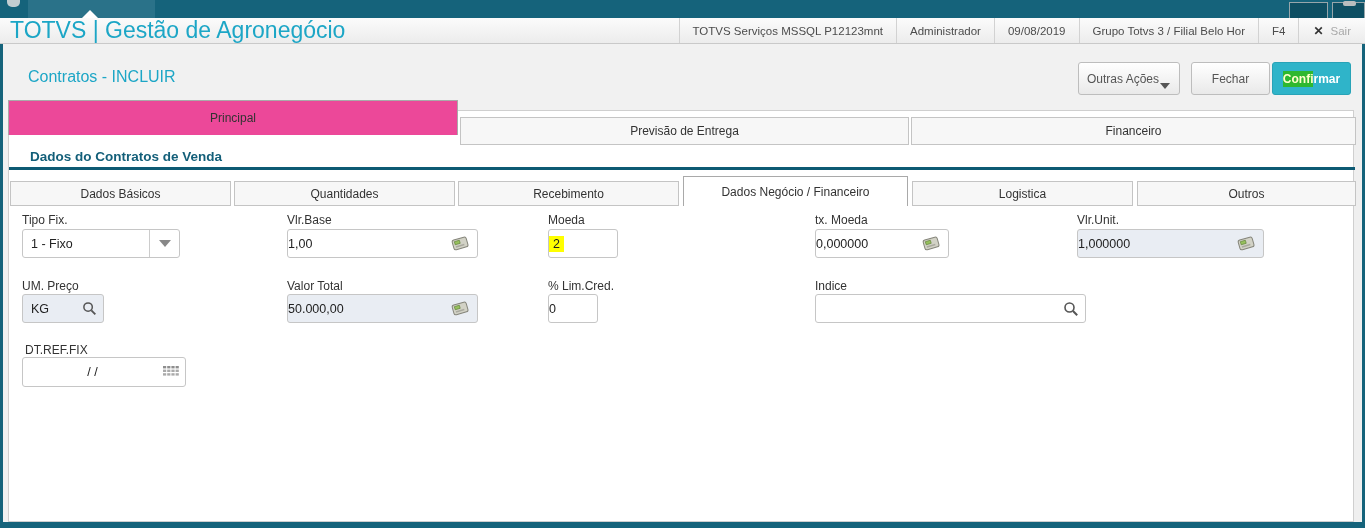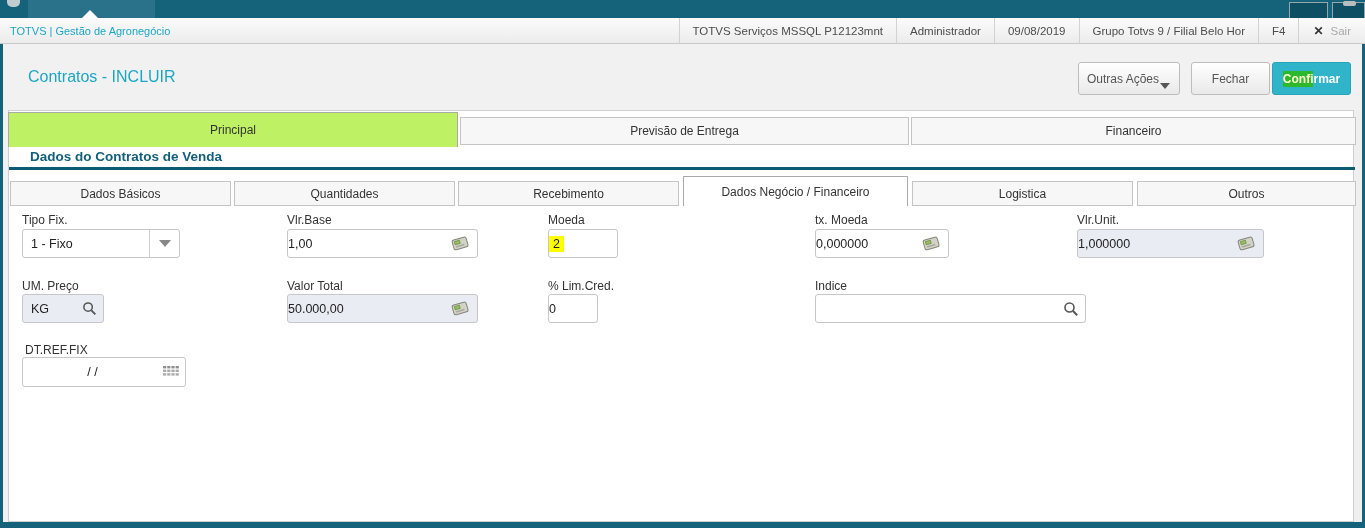--- a/index.html
+++ b/index.html
@@ -14,21 +14,21 @@
     border-left:8px solid transparent; border-right:8px solid transparent; border-bottom:8px solid #ffffff; }
   .topbar-box { position:absolute; top:2px; height:16px; background:#0e4f63; border:1px solid #97a6ab; border-bottom:none; }
   .topbar-box.b1 { left:1289px; width:39px; }
   .topbar-box.b2 { left:1332px; width:33px; }
   .box-blob { position:absolute; left:10px; top:-2px; width:13px; height:5px; background:#b9bdbe; border-radius:2px; }
 
   
   .appheader { position:absolute; left:0; top:18px; width:1365px; height:26px;
     background:linear-gradient(#fbfbfb,#ececec); border-bottom:1px solid #c9c9c9;
     display:flex; align-items:center; }
-  .app-title { color:#1ca6c6; font-size:11px; padding-left:10px; white-space:nowrap; }
+  .app-title { color:#1ca6c6; font-size:23px; padding-left:10px; white-space:nowrap; }
   .header-right { margin-left:auto; display:flex; align-items:stretch; height:100%; font-size:11.5px; color:#4c4c4c; }
   .header-item { display:flex; align-items:center; padding:0 13px; border-left:1px solid #d2d2d2; white-space:nowrap; }
   .exit-item { display:flex; align-items:center; gap:7px; padding:0 14px; border-left:1px solid #d2d2d2; cursor:pointer; }
   .x-icon { color:#333; font-weight:bold; font-size:12px; }
   .exit-label { color:#a9a9a9; }
 
   
   .edge-left  { position:absolute; left:0; top:44px; width:3px; height:484px; background:#15637b; }
   .edge-right { position:absolute; left:1362px; top:44px; width:3px; height:484px; background:#15637b; }
   .edge-bottom{ position:absolute; left:0; top:522px; width:1365px; height:6px; background:#15637b; }
@@ -46,21 +46,21 @@
   .btn-confirmar { left:1272px; width:79px; background:#2fb4c9; border-color:#28a3b7; color:#fff; font-weight:bold; }
   .hl-green { background:#2eb82e; color:#ffffcc; padding:1px 0; }
 
   
   .content-panel { position:absolute; left:8px; top:110px; width:1348px; height:412px;
     background:#fff; border:1px solid #cfcfcf; }
 
   
   .tab-main { position:absolute; height:28px; top:117px; background:#f7f7f7; border:1px solid #c4c4c4;
     display:flex; align-items:center; justify-content:center; font-size:12px; color:#333; cursor:pointer; z-index:1; }
-  .tab-main.active { top:112px; height:35px; background:#bef264; border:1px solid #a9a9a9; border-bottom:none; z-index:3; }
+  .tab-main.active { top:100px; height:35px; background:#ec4899; border:1px solid #a9a9a9; border-bottom:none; z-index:3; }
   .tab-principal { left:8px; width:450px; }
   .tab-previsao  { left:460px; width:449px; }
   .tab-financeiro{ left:911px; width:445px; }
 
   .section-title { position:absolute; left:30px; top:149px; font-size:13.5px; font-weight:bold; color:#135f79; z-index:2; }
   .section-underline { position:absolute; left:9px; top:167px; width:1346px; height:3px; background:#0d5a73; z-index:2; }
 
   
   .tab-sub { position:absolute; top:181px; height:25px; background:#f7f7f7; border:1px solid #c4c4c4;
     display:flex; align-items:center; justify-content:center; font-size:12px; color:#333; cursor:pointer; z-index:1; }
@@ -114,21 +114,21 @@
       <div class="box-blob"></div>
     </div>
   </div>
 
   <div class="appheader">
     <div class="app-title">TOTVS | Gestão de Agronegócio</div>
     <div class="header-right">
       <div class="header-item">TOTVS Serviços MSSQL P12123mnt</div>
       <div class="header-item">Administrador</div>
       <div class="header-item">09/08/2019</div>
-      <div class="header-item">Grupo Totvs 9 / Filial Belo Hor</div>
+      <div class="header-item">Grupo Totvs 3 / Filial Belo Hor</div>
       <div class="header-item">F4</div>
       <div class="exit-item">
         <span class="x-icon">✕</span>
         <span class="exit-label">Sair</span>
       </div>
     </div>
   </div>
 
   <div class="page-title">Contratos - INCLUIR</div>
   <div class="btn btn-outras">

